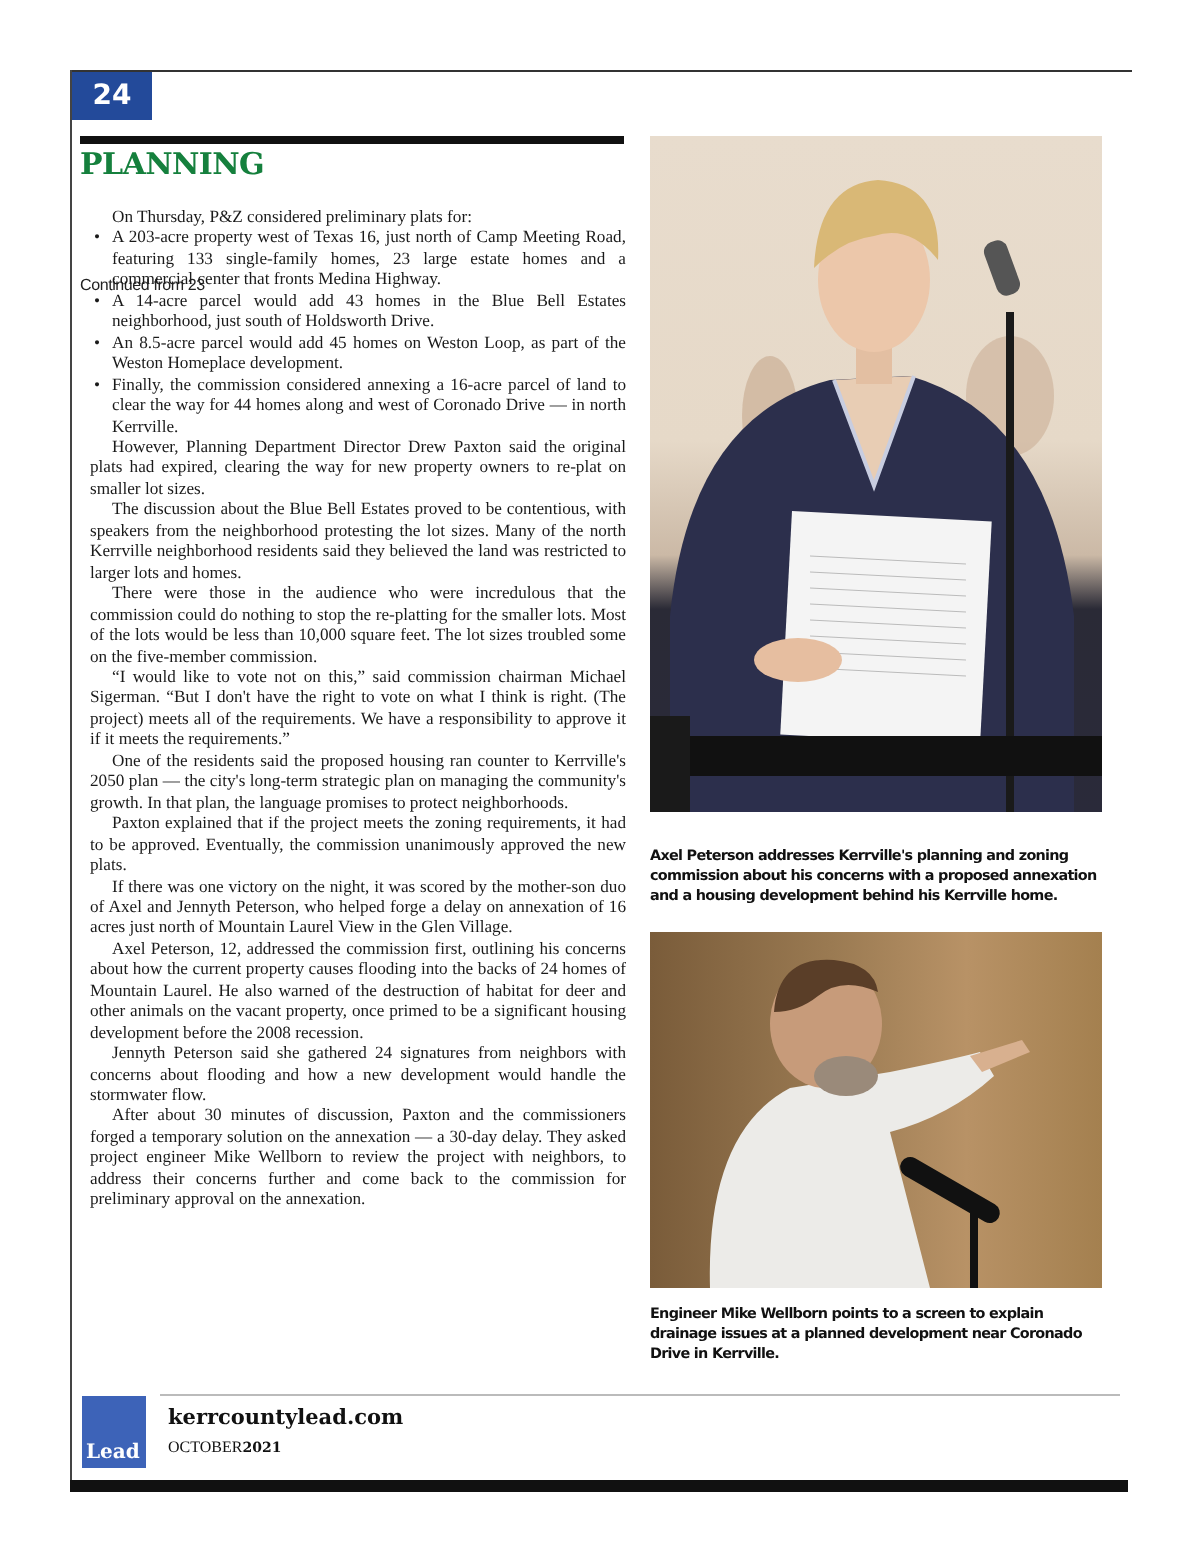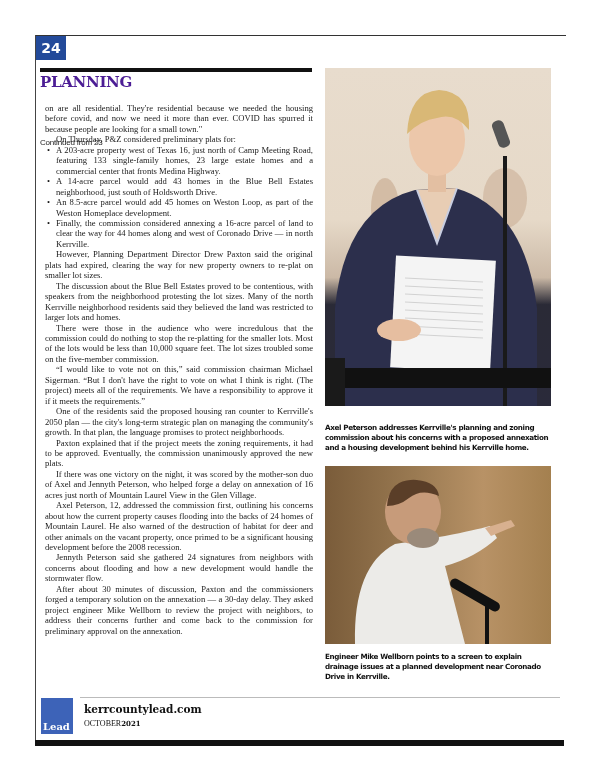--- a/index.html
+++ b/index.html
@@ -1,22 +1,22 @@
 <!DOCTYPE html>
 <html><head>
 <meta charset="utf-8">
 <style>
   html, body { margin:0; padding:0; background:#ffffff; }
   body { width:600px; height:776px; position:relative; overflow:hidden; font-family:"DejaVu Serif", serif; color:#1a1a1a; }
   .top-rule { position:absolute; left:35px; top:35px; width:531px; height:1px; background:#333; }
   .left-rule { position:absolute; left:35px; top:35px; width:1px; height:711px; background:#444; }
-  .page-num { position:absolute; left:36px; top:36px; width:30px; height:24px; background:#234a9a; color:#fff; font-family:"DejaVu Sans", sans-serif; font-weight:bold; font-size:14px; line-height:24px; text-align:center; }
+  .page-num { position:absolute; left:36px; top:36px; width:40px; height:24px; background:#234a9a; color:#fff; font-family:"DejaVu Sans", sans-serif; font-weight:bold; font-size:14px; line-height:24px; text-align:center; }
 
   .heading-bar { position:absolute; left:40px; top:68px; width:272px; height:4px; background:#111; }
-  .heading { position:absolute; left:40px; top:73px; font-family:"DejaVu Serif", serif; font-weight:bold; font-size:15px; letter-spacing:-0.3px; color:#4c1d95; }
+  .heading { position:absolute; left:40px; top:73px; font-family:"DejaVu Serif", serif; font-weight:bold; font-size:15px; letter-spacing:-0.3px; color:#15803d; }
   .continued { position:absolute; left:40px; top:90px; font-family:Liberation Sans, sans-serif; font-size:8px; color:#222; letter-spacing:-0.2px;margin-top:48px; }
 
   .article { position:absolute; left:45px; top:103px; width:268px; font-family:"Liberation Serif", serif; font-size:8.6px; line-height:10.45px; text-align:justify; color:#1a1a1a; }
   .article p { margin:0; text-indent:11px; }
   .article p.first { text-indent:0; }
   .article ul { margin:0; padding:0 0 0 11px; list-style:none; }
   .article li { position:relative; padding-left:0; }
   .article li::before { content:"•"; position:absolute; left:-9px; top:0; }
 
   .photo { position:absolute; overflow:hidden; }
@@ -40,21 +40,20 @@
 
 <div class="top-rule"></div>
 <div class="left-rule"></div>
 <div class="page-num">24</div>
 
 <div class="heading-bar"></div>
 <div class="heading">PLANNING</div>
 <div class="continued">Continued from 23</div>
 
 <div class="article">
-  <p class="first">on are all residential. They're residential because we needed the housing before covid, and now we need it more than ever. COVID has spurred it because people are looking for a small town."</p>
   <p>On Thursday, P&amp;Z considered preliminary plats for:</p>
   <ul>
     <li>A 203-acre property west of Texas 16, just north of Camp Meeting Road, featuring 133 single-family homes, 23 large estate homes and a commercial center that fronts Medina Highway.</li>
     <li>A 14-acre parcel would add 43 homes in the Blue Bell Estates neighborhood, just south of Holdsworth Drive.</li>
     <li>An 8.5-acre parcel would add 45 homes on Weston Loop, as part of the Weston Homeplace development.</li>
     <li>Finally, the commission considered annexing a 16-acre parcel of land to clear the way for 44 homes along and west of Coronado Drive — in north Kerrville.</li>
   </ul>
   <p>However, Planning Department Director Drew Paxton said the original plats had expired, clearing the way for new property owners to re-plat on smaller lot sizes.</p>
   <p>The discussion about the Blue Bell Estates proved to be contentious, with speakers from the neighborhood protesting the lot sizes. Many of the north Kerrville neighborhood residents said they believed the land was restricted to larger lots and homes.</p>
   <p>There were those in the audience who were incredulous that the commission could do nothing to stop the re-platting for the smaller lots. Most of the lots would be less than 10,000 square feet. The lot sizes troubled some on the five-member commission.</p>

